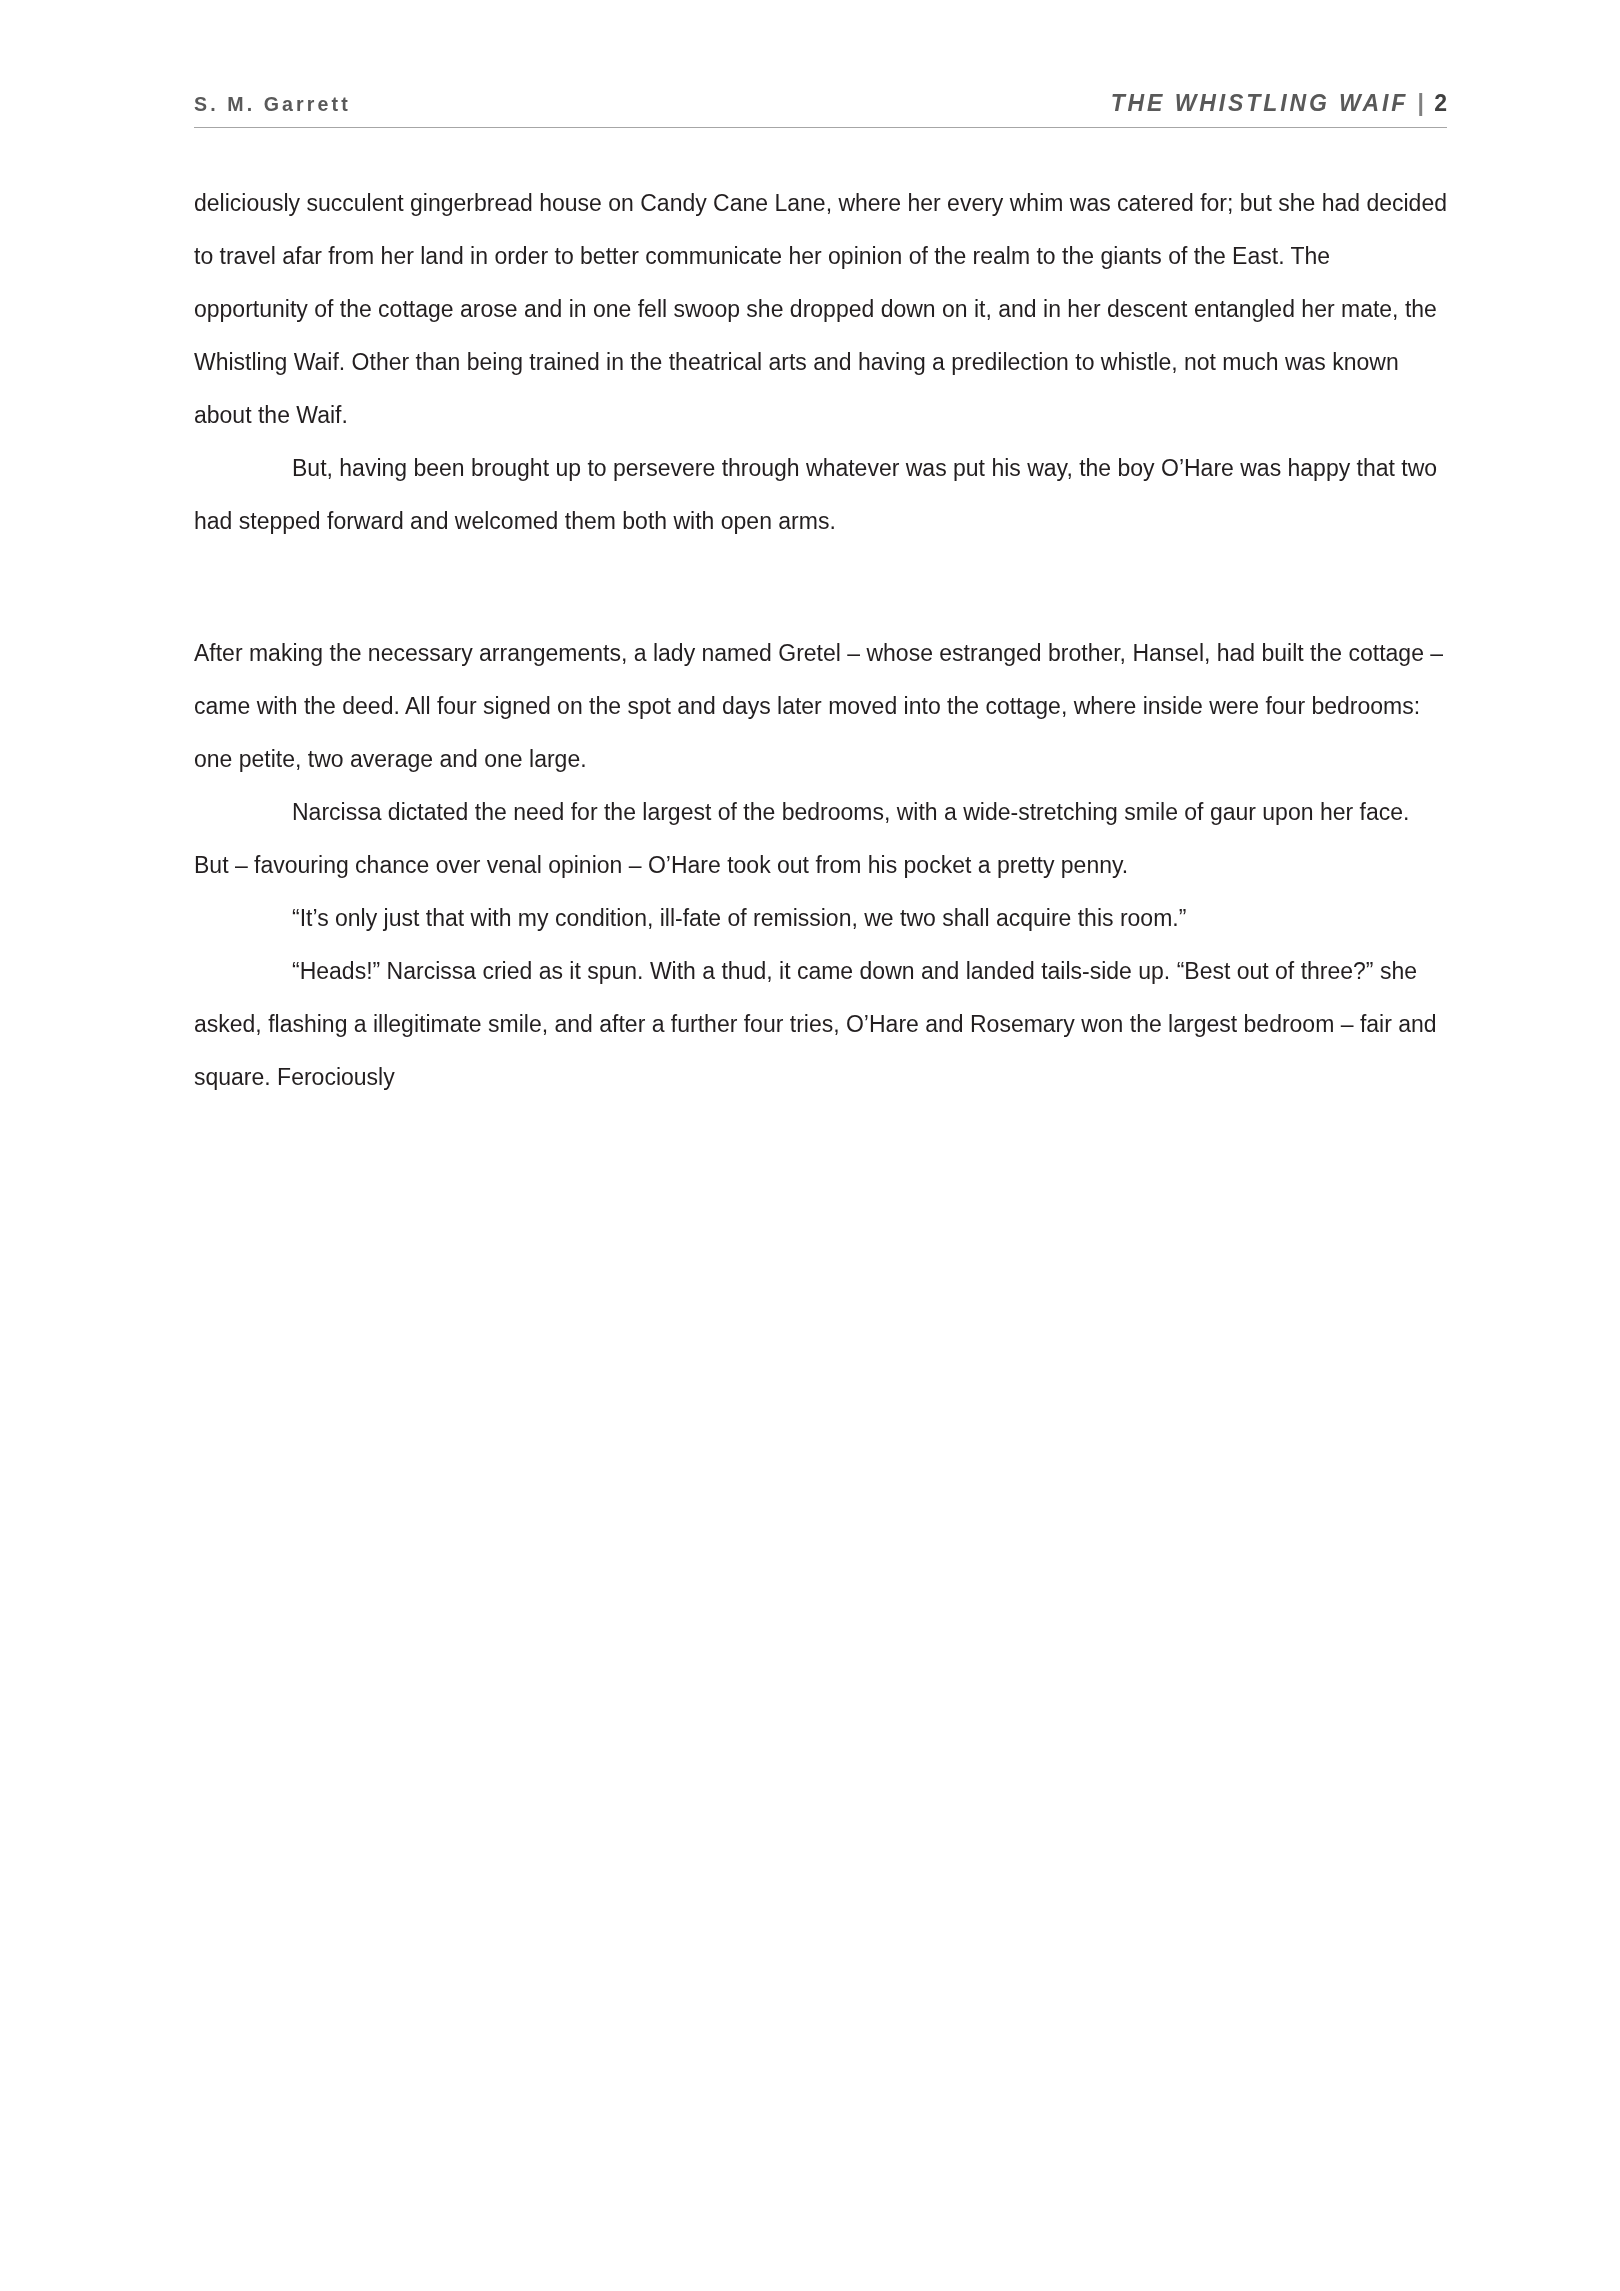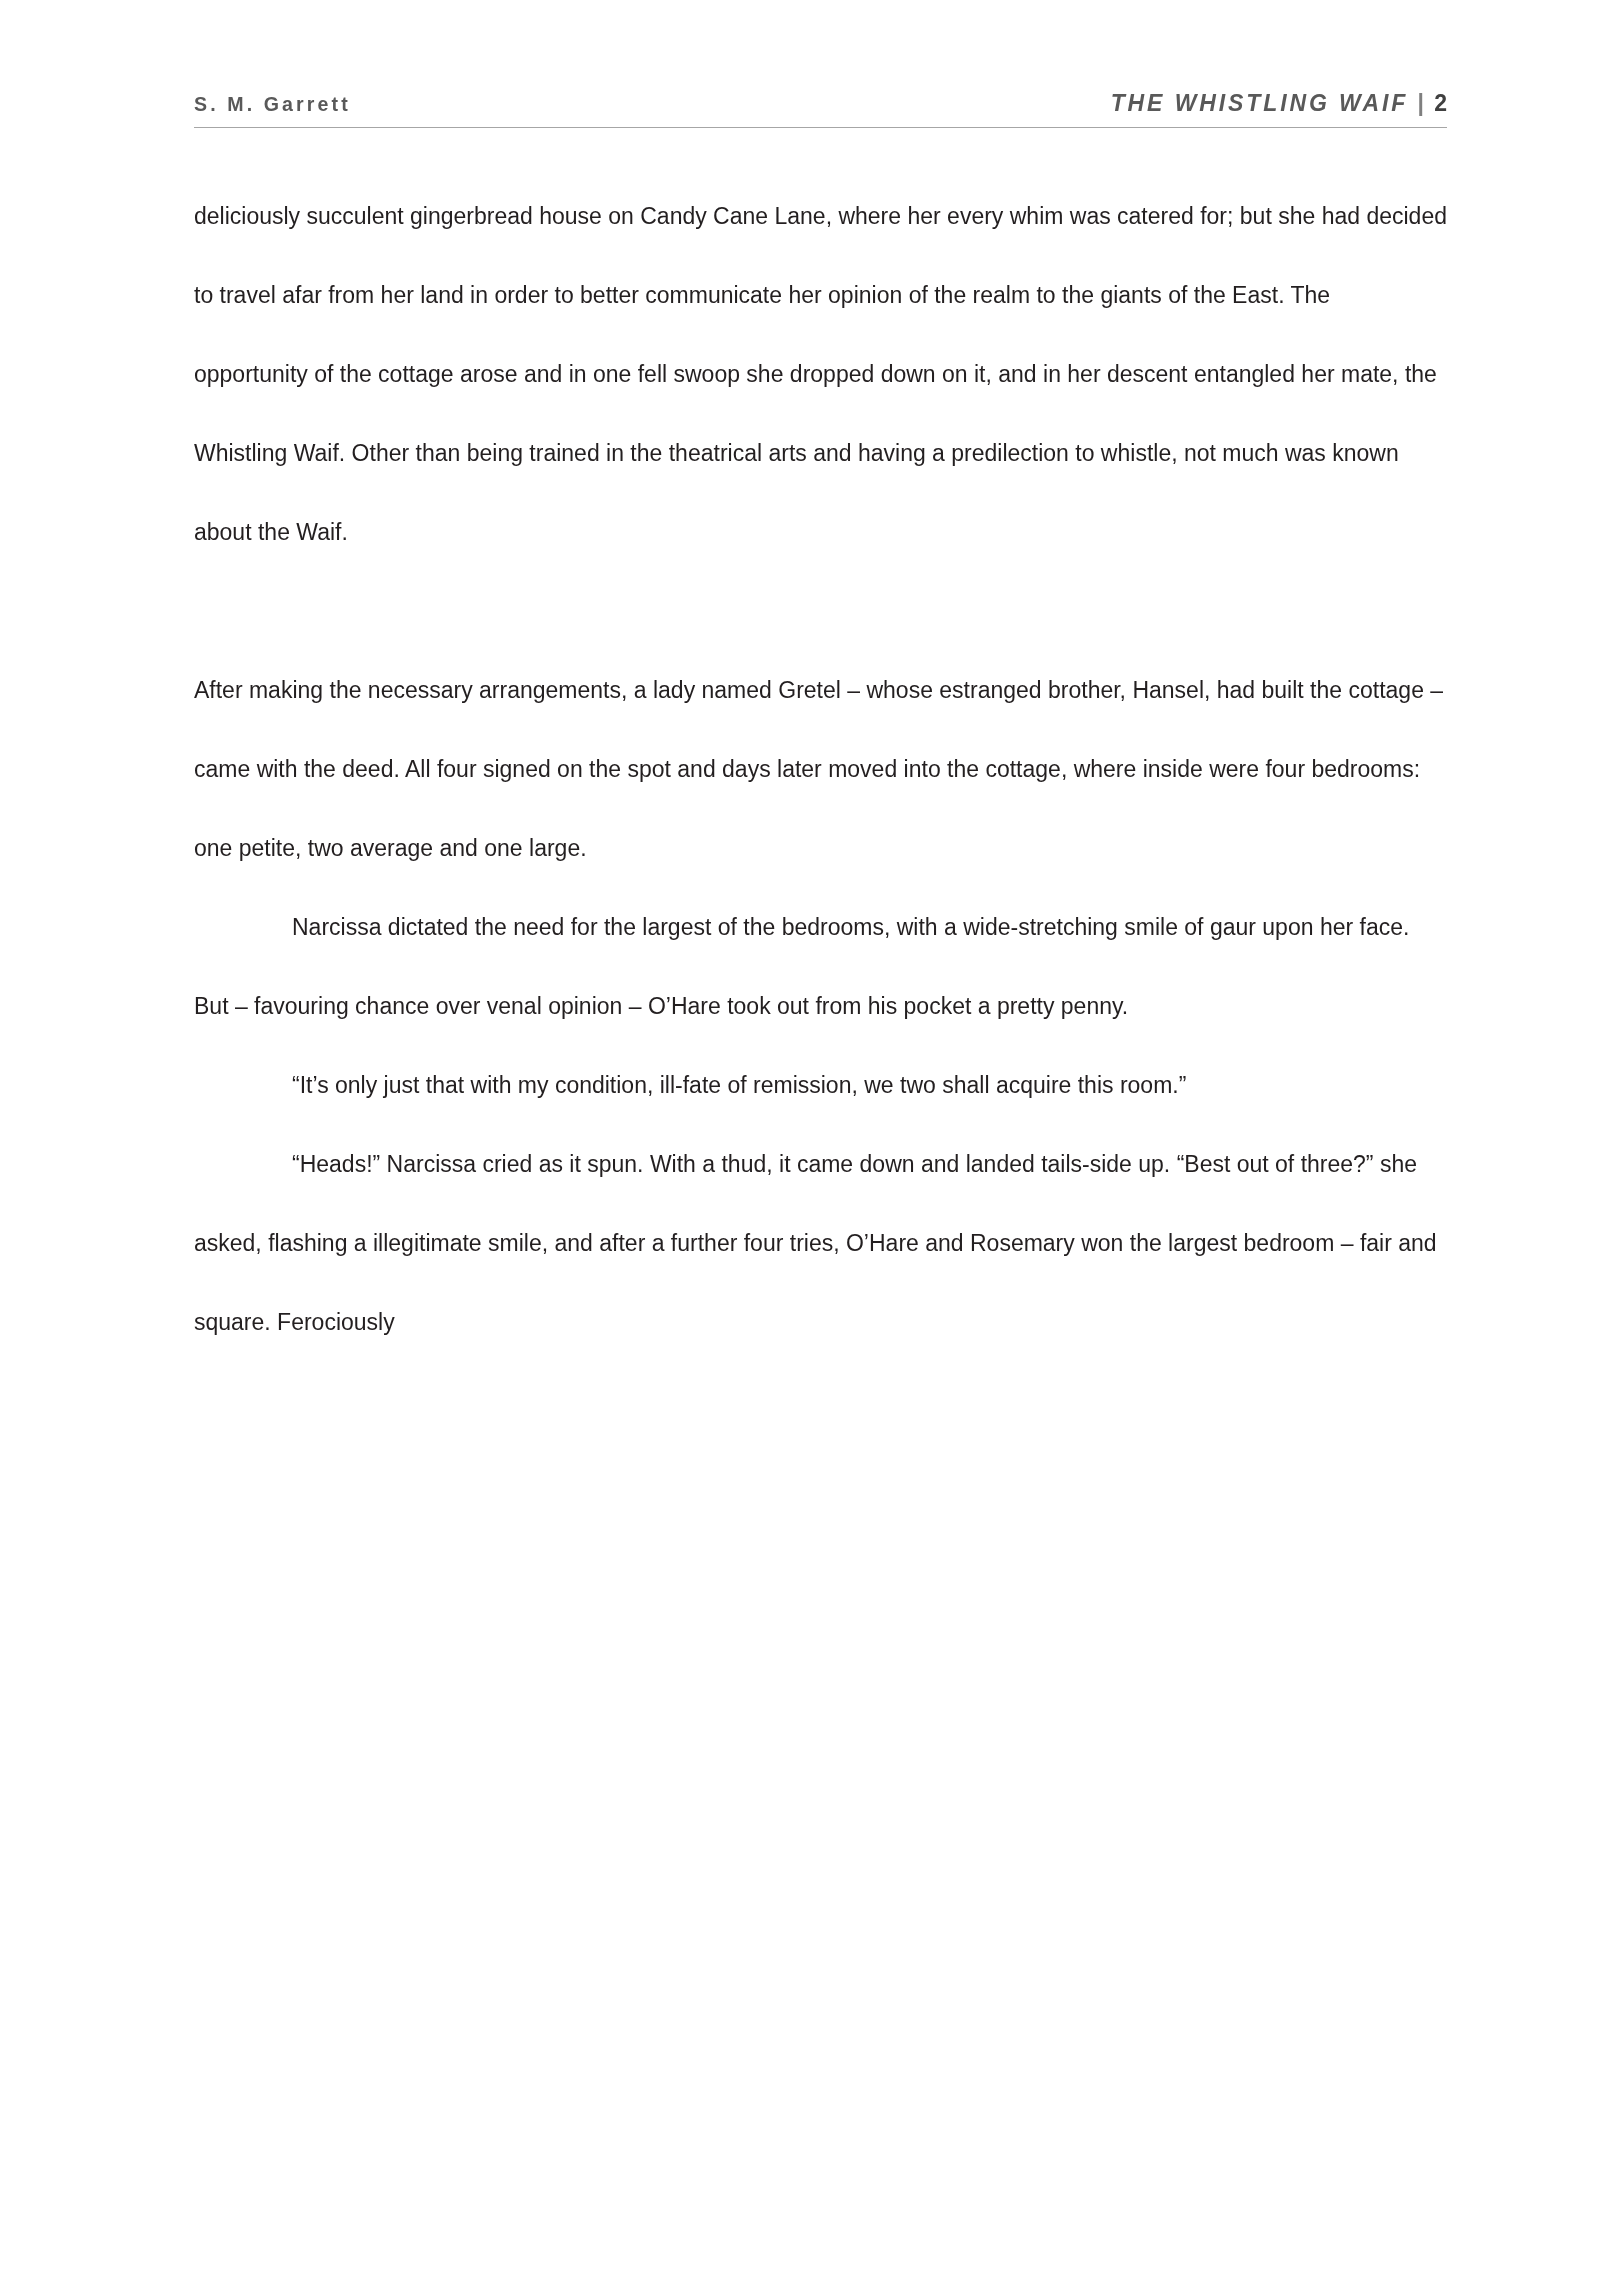--- a/index.html
+++ b/index.html
@@ -53,21 +53,21 @@
   }
   .header-right .pnum {
     font-style: normal;
     letter-spacing: 0px;
     color: #404040;
     font-weight: bold;
   }
   .body-text {
     margin-top: 49px;
     font-size: 23px;
-    line-height: 79px;
+    line-height: 53px;
     color: #231f20;
     text-align: left;
   }
   .body-text p {
     margin: 0;
   }
   .indent {
     text-indent: 98px;
   }
   .spacer {
@@ -85,20 +85,21 @@
       <div class="header-left">S. M. Garrett</div>
       <div class="header-right">
         <span>THE WHISTLING WAIF</span>
         <span class="sep">|</span>
         <span class="pnum">2</span>
       </div>
     </div>
 
     <div class="body-text">
       <p>deliciously succulent gingerbread house on Candy Cane Lane, where her every whim was catered for; but she had decided to travel afar from her land in order to better communicate her opinion of the realm to the giants of the East. The opportunity of the cottage arose and in one fell swoop she dropped down on it, and in her descent entangled her mate, the Whistling Waif. Other than being trained in the theatrical arts and having a predilection to whistle, not much was known about the Waif.</p>
+      <p class="indent">But, having been brought up to persevere through whatever was put his way, the boy O’Hare was happy that two had stepped forward and welcomed them both with open arms.</p>
       <div class="spacer"></div>
       <p>After making the necessary arrangements, a lady named Gretel – whose estranged brother, Hansel, had built the cottage – came with the deed. All four signed on the spot and days later moved into the cottage, where inside were four bedrooms: one petite, two average and one large.</p>
       <p class="indent">Narcissa dictated the need for the largest of the bedrooms, with a wide-stretching smile of gaur upon her face. But – favouring chance over venal opinion – O’Hare took out from his pocket a pretty penny.</p>
       <p class="indent">“It’s only just that with my condition, ill-fate of remission, we two shall acquire this room.”</p>
       <p class="indent">“Heads!” Narcissa cried as it spun. With a thud, it came down and landed tails-side up. “Best out of three?” she asked, flashing a illegitimate smile, and after a further four tries, O’Hare and Rosemary won the largest bedroom – fair and square. Ferociously</p>
     </div>
 
   </div>
 </div>
 

